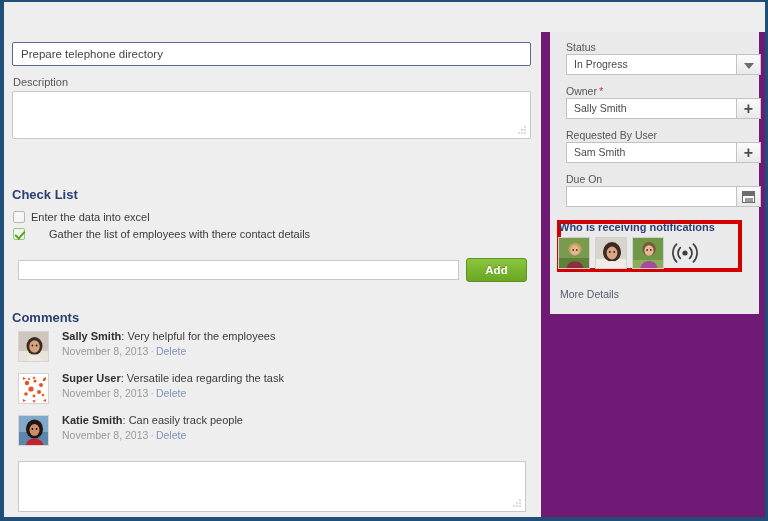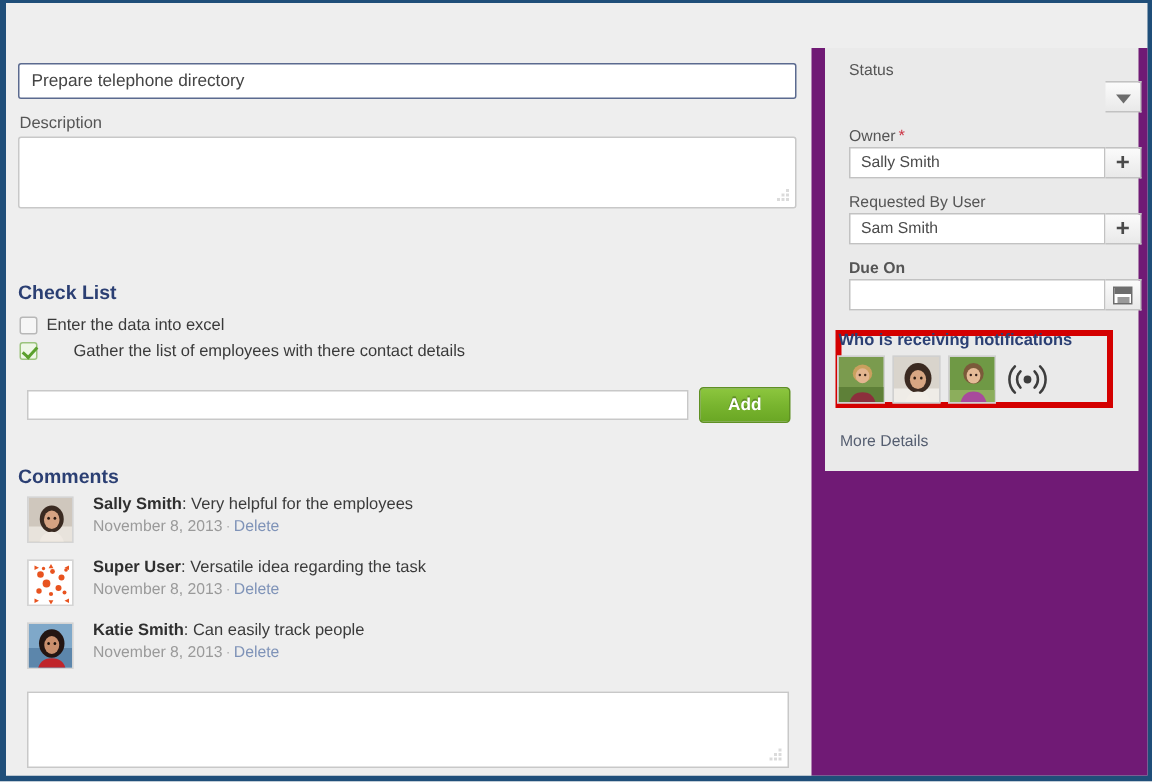--- a/index.html
+++ b/index.html
@@ -275,21 +275,21 @@
   .p-status-btn { left: 187px; top: 22px; }
 
   .p-owner-lbl  { left: 16px; top: 53px; }
   .p-owner-fld  { left: 16px; top: 66px; width: 171px; }
   .p-owner-btn  { left: 187px; top: 66px; }
 
   .p-req-lbl    { left: 16px; top: 97px; }
   .p-req-fld    { left: 16px; top: 110px; width: 171px; }
   .p-req-btn    { left: 187px; top: 110px; }
 
-  .p-due-lbl    { left: 16px; top: 141px; font-weight: bold; }
+  .p-due-lbl    { left: 16px; top: 141px; }
   .p-due-fld    { left: 16px; top: 154px; width: 171px; }
   .p-due-btn    { left: 187px; top: 154px; }
 
   .cal-icon {
     position: absolute;
     left: 5px; top: 4px;
     width: 13px; height: 12px;
     border: 1px solid #6d6d6d;
     background: #ffffff;
   }
@@ -479,20 +479,21 @@
           <i style="left:6px;top:6px"></i>
       </div>
     </div>
 
   </div>
 
   <div class="right-col">
     <div class="right-panel">
 
       <div class="rlabel p-status-lbl">Status</div>
+      <div class="rfield p-status-fld">In Progress</div>
       <div class="rbtn p-status-btn">
         <span class="caret"></span>
       </div>
 
       <div class="rlabel p-owner-lbl">
         <span>Owner</span><span class="req">*</span>
       </div>
       <div class="rfield p-owner-fld">Sally Smith</div>
       <div class="rbtn p-owner-btn">
         <span class="plus">+</span>

